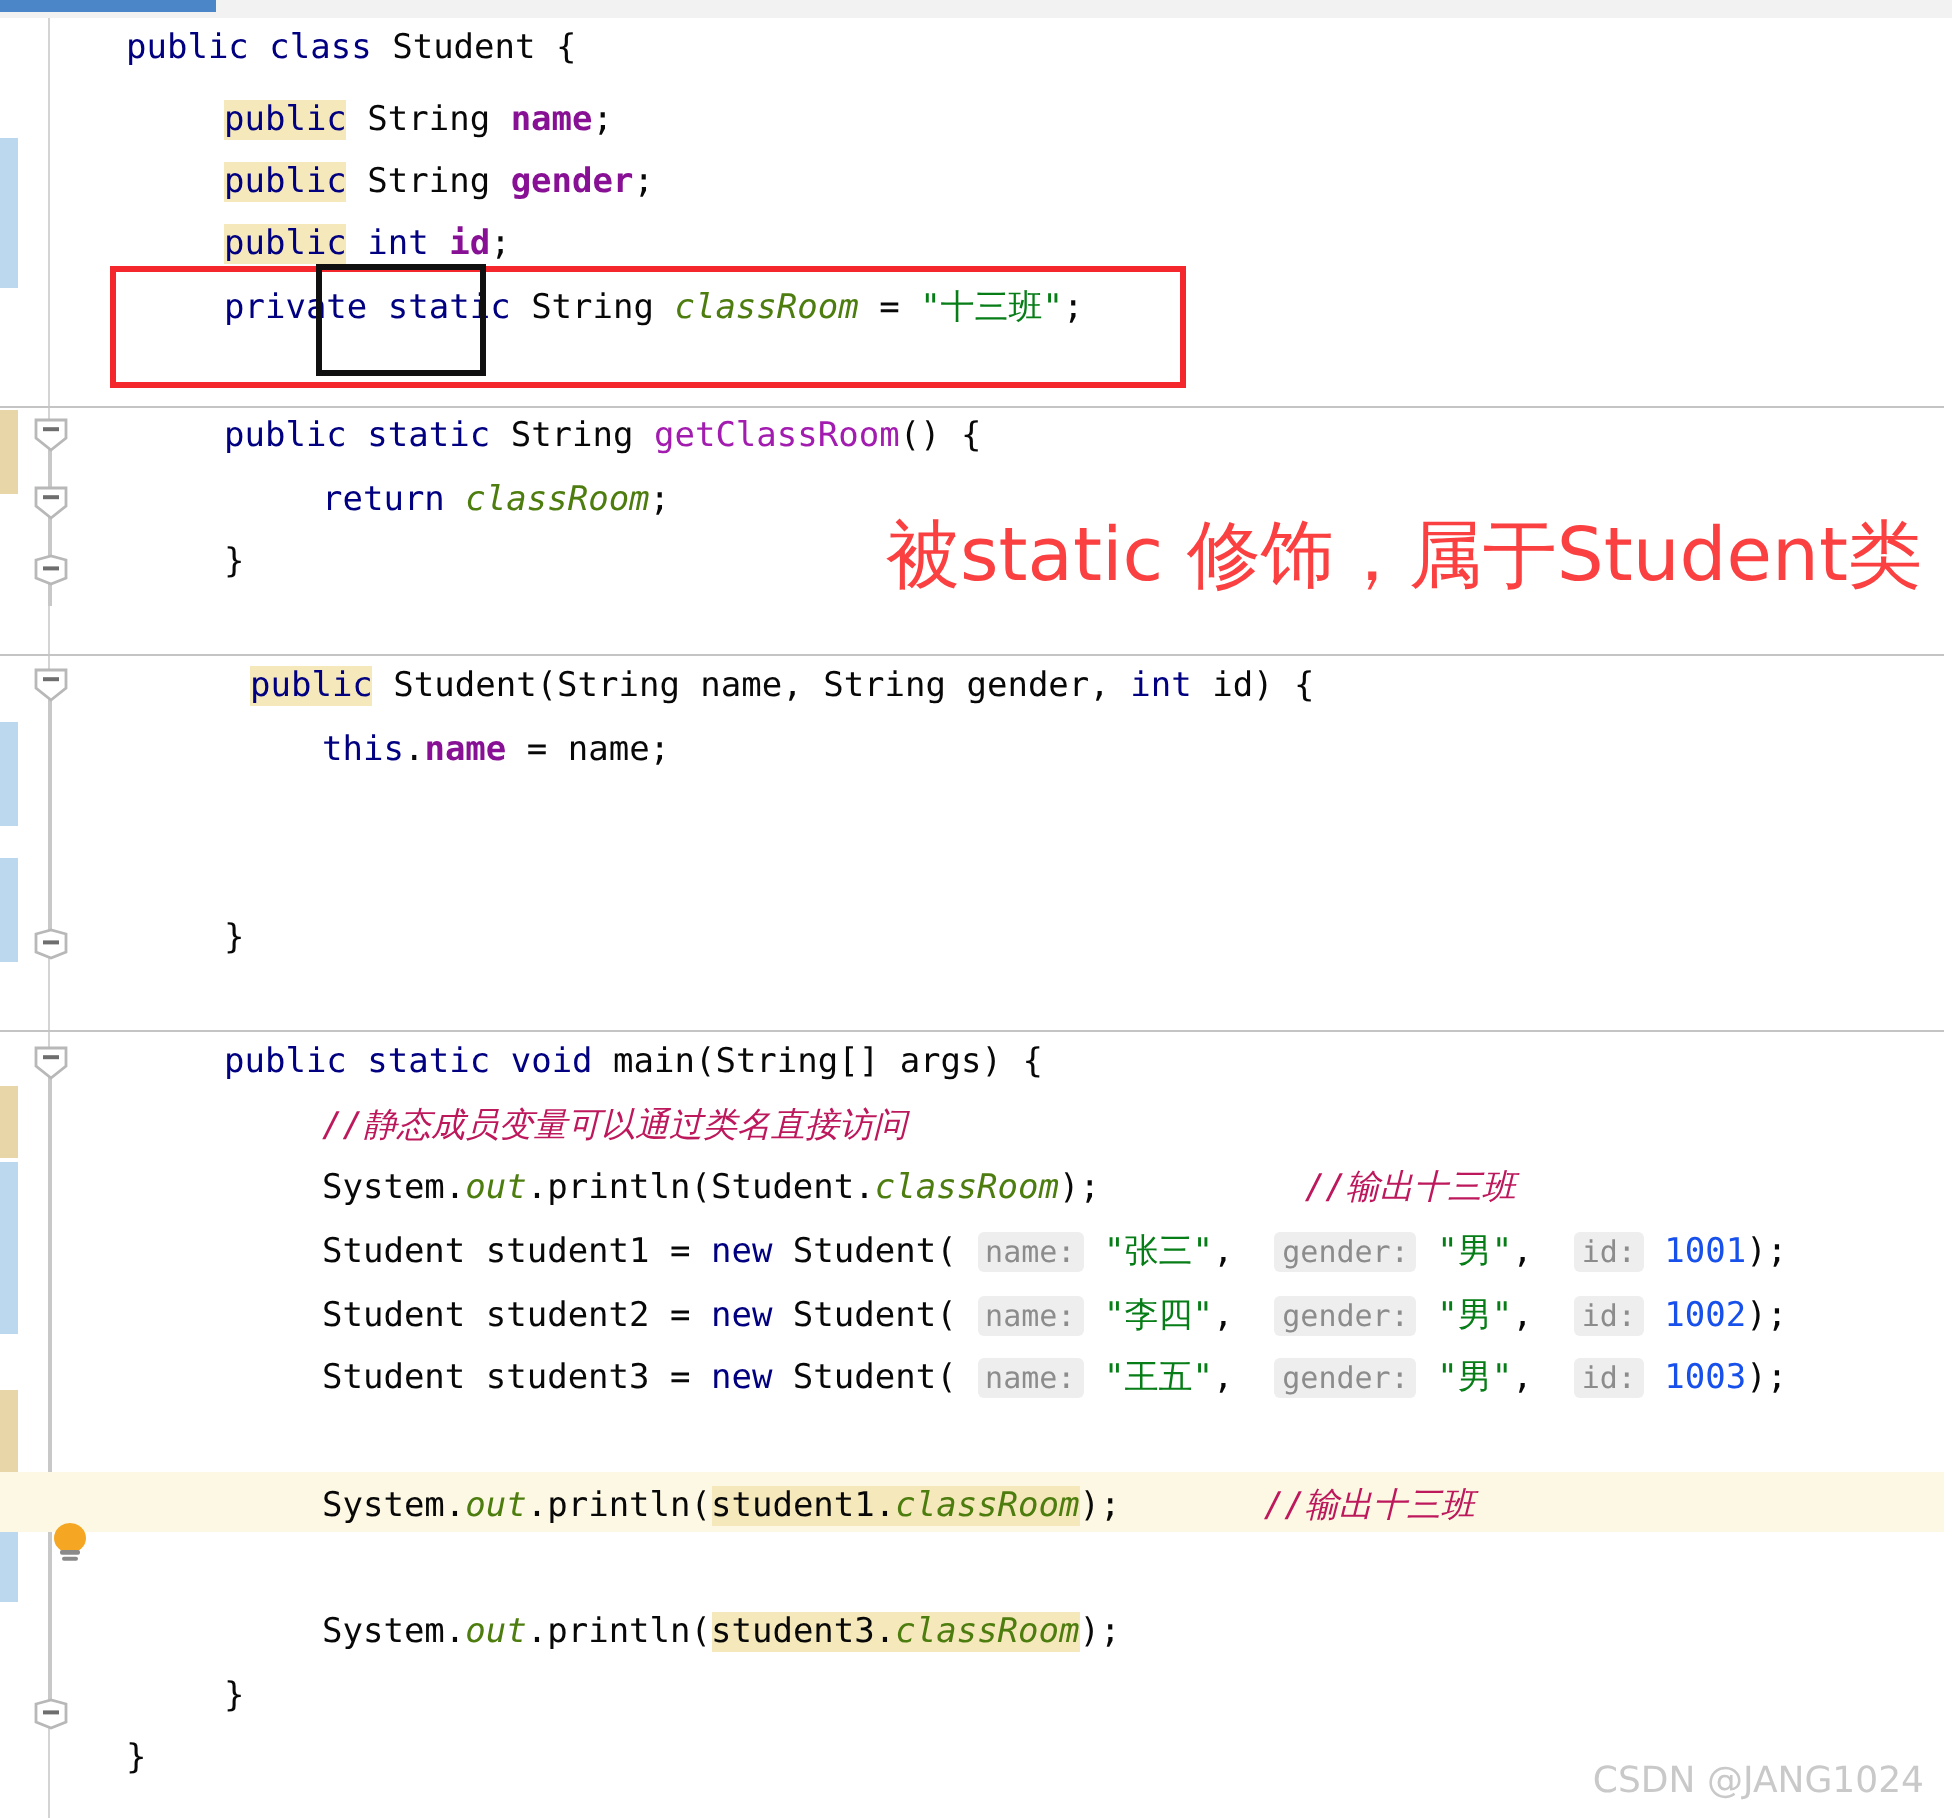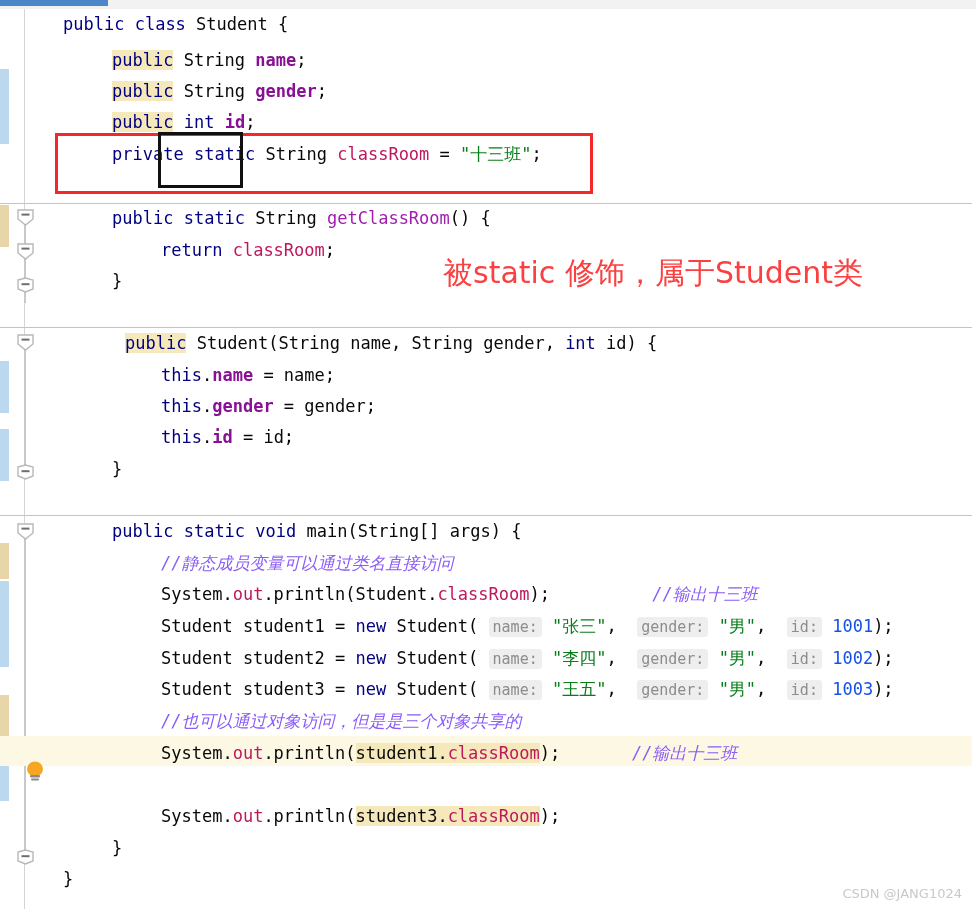--- a/index.html
+++ b/index.html
@@ -19,43 +19,43 @@
   #gutter .changebar.tan{background:#e8d5a8;}
   #gutter .gline{position:absolute;left:24px;top:0;width:1px;height:900px;background:#d4d4d4;}
   .fold{position:absolute;left:17px;width:17px;height:17px;}
   .fold svg{display:block;}
   
   #editor{position:absolute;left:55px;top:9px;width:921px;height:900px;background:#ffffff;}
   .code-line{position:absolute;left:0;height:30px;line-height:30px;white-space:pre;font-size:17px;color:#080808;}
   
   .kw{color:#000080;font-weight:normal;}
   .fld{color:#871094;font-weight:bold;}
-  .stat{color:#be185d;}
+  .stat{color:#4d7c0f;font-style:italic;}
   .str{color:#067d17;}
   .num{color:#1750eb;}
-  .cmt{color:#8b5cf6;font-style:italic;}
+  .cmt{color:#be185d;font-style:italic;}
   .mth{color:#a21caf;}
   .plain{color:#080808;}
   .hl{background:#f5e9bb;}
   .hint{background:#eeeeee;color:#8c8c8c;font-size:15px;border-radius:3px;padding:1px 4px;}
   
   .sep{position:absolute;height:1px;background:#c4c4c4;}
   
   .lineband{position:absolute;left:0;width:976px;height:30px;background:#fdf8e4;}
   
   #redbox{position:absolute;border:3px solid #f4282c;box-sizing:border-box;}
   
   #blackbox{position:absolute;border:3px solid #101010;box-sizing:border-box;}
   
   #annotation{position:absolute;color:#fa4040;font-family:"DejaVu Sans","Liberation Sans",sans-serif;
-              font-size:30px;font-weight:500;white-space:pre;}
+              font-size:37px;font-weight:500;white-space:pre;}
   
   #bulb{position:absolute;width:22px;height:24px;}
   
-  #watermark{position:absolute;right:14px;bottom:8px;color:#c9c9c9;font-size:13px;
+  #watermark{position:absolute;right:14px;bottom:8px;color:#c9c9c9;font-size:18px;
              font-family:"DejaVu Sans","Liberation Sans",sans-serif;white-space:pre;}
   
   #rightstrip{position:absolute;right:0;top:9px;width:4px;height:900px;background:#ffffff;}
 </style>
 </head>
 <body>
 
 <div id="tabstrip">
   <div class="active-tab"></div>
 </div>
@@ -125,30 +125,27 @@
     <div class="code-line" style="top: 0px; left: 8px;"><span class="kw">public</span><span class="plain"> </span><span class="kw">class</span><span class="plain"> Student {</span></div>
     <div class="code-line" style="top: 36px; left: 57px;"><span class="kw hl">public</span><span class="plain"> String </span><span class="fld">name</span><span class="plain">;</span></div>
     <div class="code-line" style="top: 67px; left: 57px;"><span class="kw hl">public</span><span class="plain"> String </span><span class="fld">gender</span><span class="plain">;</span></div>
     <div class="code-line" style="top: 98px; left: 57px;"><span class="kw hl">public</span><span class="plain"> </span><span class="kw">int</span><span class="plain"> </span><span class="fld">id</span><span class="plain">;</span></div>
     <div class="code-line" style="top: 130px; left: 57px;"><span class="kw">private</span><span class="plain"> </span><span class="kw">static</span><span class="plain"> String </span><span class="stat">classRoom</span><span class="plain"> = </span><span class="str">"十三班"</span><span class="plain">;</span></div>
     <div class="code-line" style="top: 194px; left: 57px;"><span class="kw">public</span><span class="plain"> </span><span class="kw">static</span><span class="plain"> String </span><span class="mth">getClassRoom</span><span class="plain">() {</span></div>
     <div class="code-line" style="top: 226px; left: 106px;"><span class="kw">return</span><span class="plain"> </span><span class="stat">classRoom</span><span class="plain">;</span></div>
     <div class="code-line" style="top: 257px; left: 57px;"><span class="plain">}</span></div>
     <div class="code-line" style="top: 319px; left: 57px; margin-left: 13px;"><span class="kw hl">public</span><span class="plain"> Student(String name, String gender, </span><span class="kw">int</span><span class="plain"> id) {</span></div>
     <div class="code-line" style="top: 351px; left: 106px;"><span class="kw">this</span><span class="plain">.</span><span class="fld">name</span><span class="plain"> = name;</span></div>
-    <div class="code-line" style="top: 382px; left: 106px;"><span class="kw">this</span><span class="plain">.</span><span class="fld">gender</span><span class="plain"> = gender;</span></div>
-    <div class="code-line" style="top: 413px; left: 106px;"><span class="kw">this</span><span class="plain">.</span><span class="fld">id</span><span class="plain"> = id;</span></div>
     <div class="code-line" style="top: 445px; left: 57px;"><span class="plain">}</span></div>
     <div class="code-line" style="top: 507px; left: 57px;"><span class="kw">public</span><span class="plain"> </span><span class="kw">static</span><span class="plain"> </span><span class="kw">void</span><span class="plain"> main(String[] args) {</span></div>
     <div class="code-line" style="top: 539px; left: 106px;"><span class="cmt">//静态成员变量可以通过类名直接访问</span></div>
     <div class="code-line" style="top: 570px; left: 106px;"><span class="plain">System.</span><span class="stat">out</span><span class="plain">.println(Student.</span><span class="stat">classRoom</span><span class="plain">);</span><span class="plain">          </span><span class="cmt">//输出十三班</span></div>
     <div class="code-line" style="top: 602px; left: 106px;"><span class="plain">Student student1 = </span><span class="kw">new</span><span class="plain"> Student( </span><span class="hint">name:</span><span class="plain"> </span><span class="str">"张三"</span><span class="plain">,  </span><span class="hint">gender:</span><span class="plain"> </span><span class="str">"男"</span><span class="plain">,  </span><span class="hint">id:</span><span class="plain"> </span><span class="num">1001</span><span class="plain">);</span></div>
     <div class="code-line" style="top: 634px; left: 106px;"><span class="plain">Student student2 = </span><span class="kw">new</span><span class="plain"> Student( </span><span class="hint">name:</span><span class="plain"> </span><span class="str">"李四"</span><span class="plain">,  </span><span class="hint">gender:</span><span class="plain"> </span><span class="str">"男"</span><span class="plain">,  </span><span class="hint">id:</span><span class="plain"> </span><span class="num">1002</span><span class="plain">);</span></div>
     <div class="code-line" style="top: 665px; left: 106px;"><span class="plain">Student student3 = </span><span class="kw">new</span><span class="plain"> Student( </span><span class="hint">name:</span><span class="plain"> </span><span class="str">"王五"</span><span class="plain">,  </span><span class="hint">gender:</span><span class="plain"> </span><span class="str">"男"</span><span class="plain">,  </span><span class="hint">id:</span><span class="plain"> </span><span class="num">1003</span><span class="plain">);</span></div>
-    <div class="code-line" style="top: 697px; left: 106px;"><span class="cmt">//也可以通过对象访问，但是是三个对象共享的</span></div>
     <div class="code-line" style="top: 729px; left: 106px; text-align: center;"><span class="plain">System.</span><span class="stat">out</span><span class="plain">.println(</span><span class="plain hl">student1.</span><span class="stat hl">classRoom</span><span class="plain">);</span><span class="plain">       </span><span class="cmt">//输出十三班</span></div>
     <div class="code-line" style="top: 792px; left: 106px;"><span class="plain">System.</span><span class="stat">out</span><span class="plain">.println(</span><span class="plain hl">student3.</span><span class="stat hl">classRoom</span><span class="plain">);</span></div>
     <div class="code-line" style="top: 824px; left: 57px;"><span class="plain">}</span></div>
     <div class="code-line" style="top: 855px; left: 8px;"><span class="plain">}</span></div>
   </div>
 
 <div id="redbox" style="left: 55px; top: 133px; width: 538px; height: 61px;"></div>
 <div id="blackbox" style="left: 158px; top: 132px; width: 85px; height: 56px;"></div>
 
 <div id="annotation" style="left: 443px; top: 253px;">被static 修饰，属于Student类</div>

